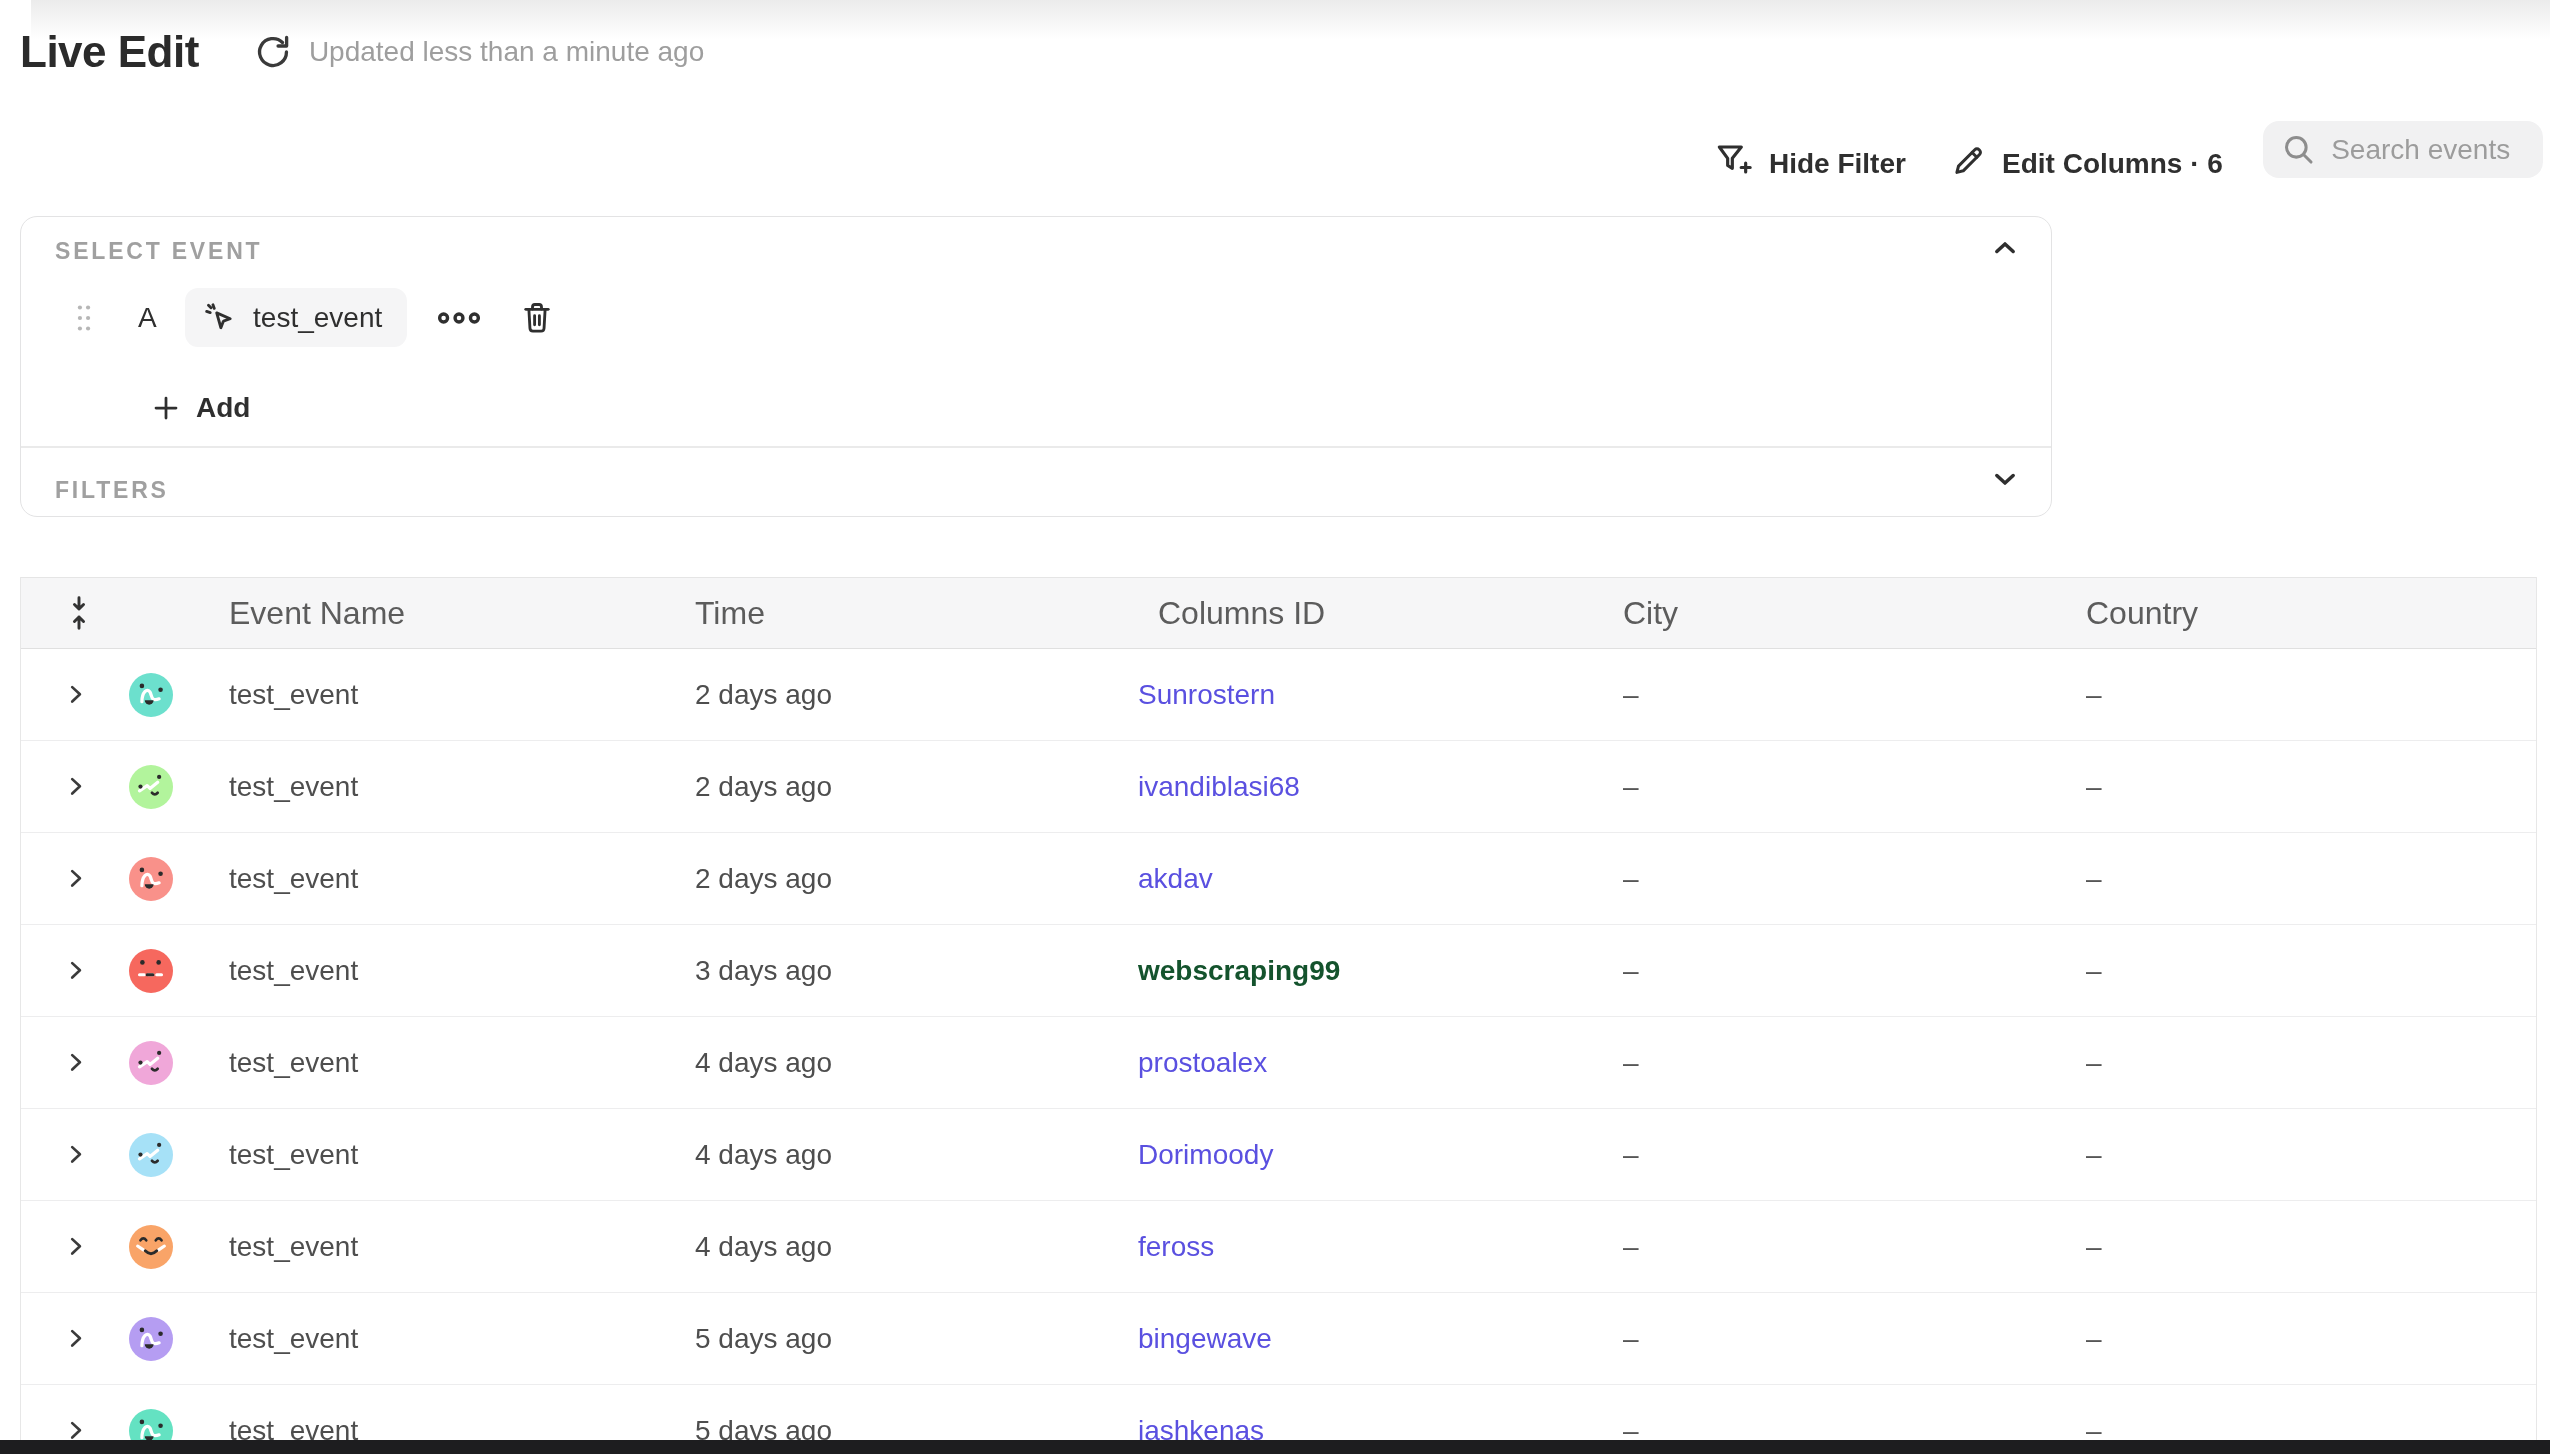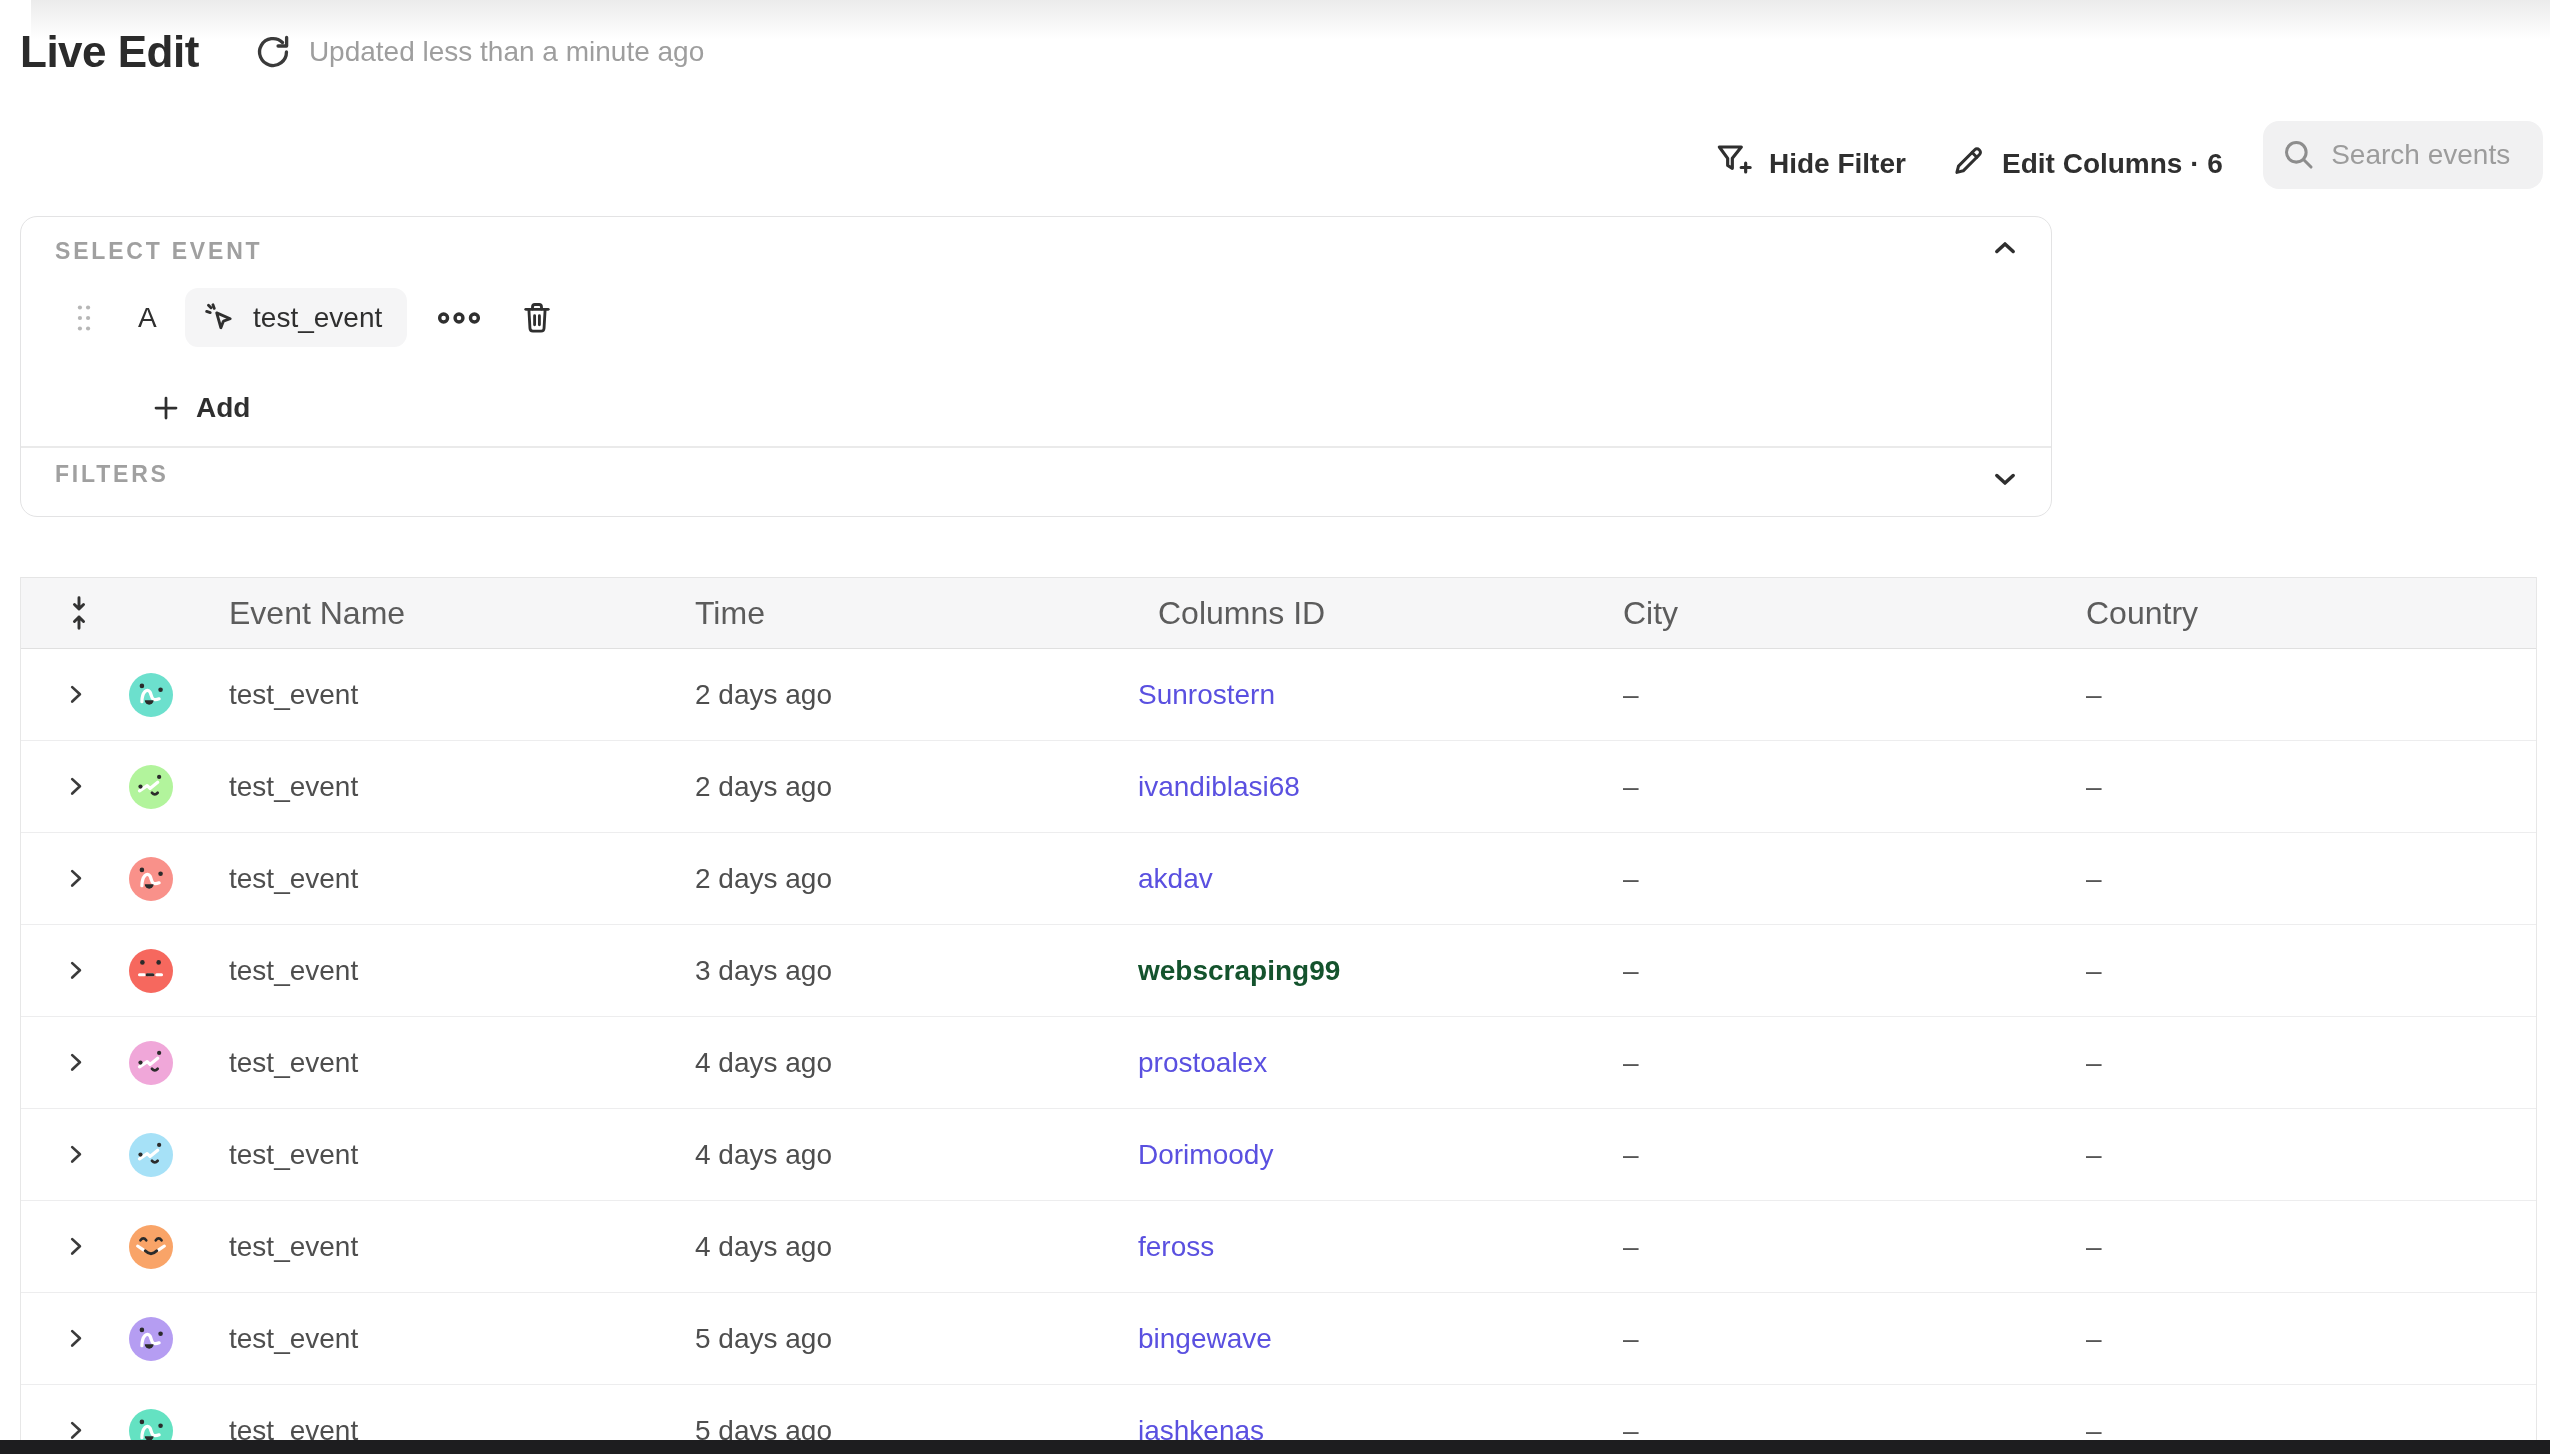--- a/index.html
+++ b/index.html
@@ -15,32 +15,32 @@
   .page-header { position:absolute; top:26.5px; left:20px; display:flex; align-items:center; }
   .page-title { font-size:44px; font-weight:700; color:#2b2b2b; letter-spacing:-0.5px; }
   .refresh-btn { margin-left:53px; width:42px; height:42px; display:flex; align-items:center; justify-content:center; cursor:pointer; }
   .updated-text { margin-left:15px; font-size:28px; color:#9e9e9e; }
 
   
   .toolbar-btn { position:absolute; top:121px; height:59px; display:flex; align-items:flex-end; gap:15px;
     font-size:28px; font-weight:600; color:#2f2f2f; cursor:pointer; white-space:nowrap; }
   .hide-filter { left:1714px; }
   .edit-columns { left:1949px; }
-  .search-box { position:absolute; top:121px; left:2263px; width:280px; height:68px; background:#f1f1f2;
+  .search-box { position:absolute; top:121px; left:2263px; width:280px; height:57px; background:#f1f1f2;
     border-radius:16px; display:flex; align-items:center; padding:0 17px; gap:13.2px; }
   .search-box input { border:none; outline:none; background:transparent; font-size:28px; color:#4e4e4e;
     width:189px; font-family:inherit; }
   .search-box input::placeholder { color:#9c9c9c; }
 
   
   .panel { position:absolute; left:20px; top:216px; width:2032px; height:301px;
     border:1.9px solid #e3e3e4; border-radius:17px; background:#fff; }
   .section-label { position:absolute; left:34px; font-size:23px; font-weight:700; letter-spacing:2.8px; color:#a0a0a0; }
   .lbl-select { top:21px; }
-  .lbl-filters { top:244px; }
+  .lbl-filters { top:260px; }
   .panel-divider { position:absolute; left:0; right:0; top:229px; height:1.9px; background:#eaeaea; }
   .panel-chevron { position:absolute; right:32px; width:28px; height:28px; cursor:pointer; display:flex; align-items:center; }
   .chev-up { top:17px; }
   .chev-down { top:248px; }
   .event-row { position:absolute; left:0; top:70px; height:61px; width:100%; display:flex; align-items:center; }
   .drag-handle { margin-left:49px; width:28px; display:flex; cursor:grab; }
   .step-letter { margin-left:36px; font-size:28px; font-weight:500; color:#2f2f2f; width:26.5px; text-align:center; }
   .event-chip { margin-left:24.6px; height:59px; background:#f5f5f6; border-radius:13.2px; display:flex;
     align-items:center; padding:0 24.6px 0 17px; gap:15px; cursor:pointer; }
   .event-chip .chip-label { font-size:28px; font-weight:500; color:#2f2f2f; }

